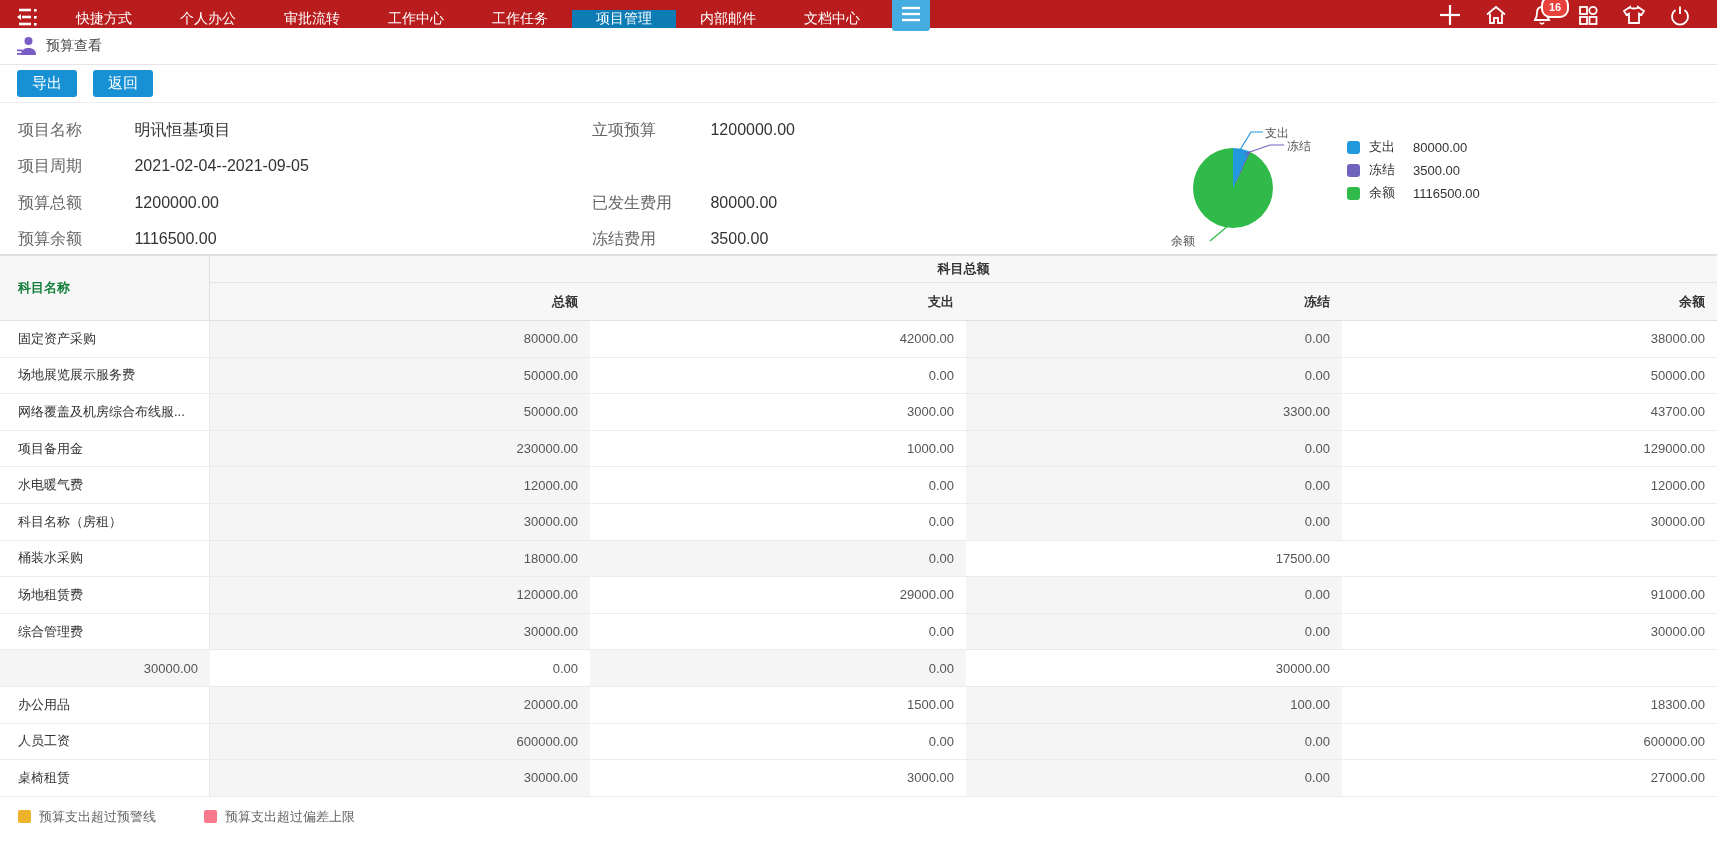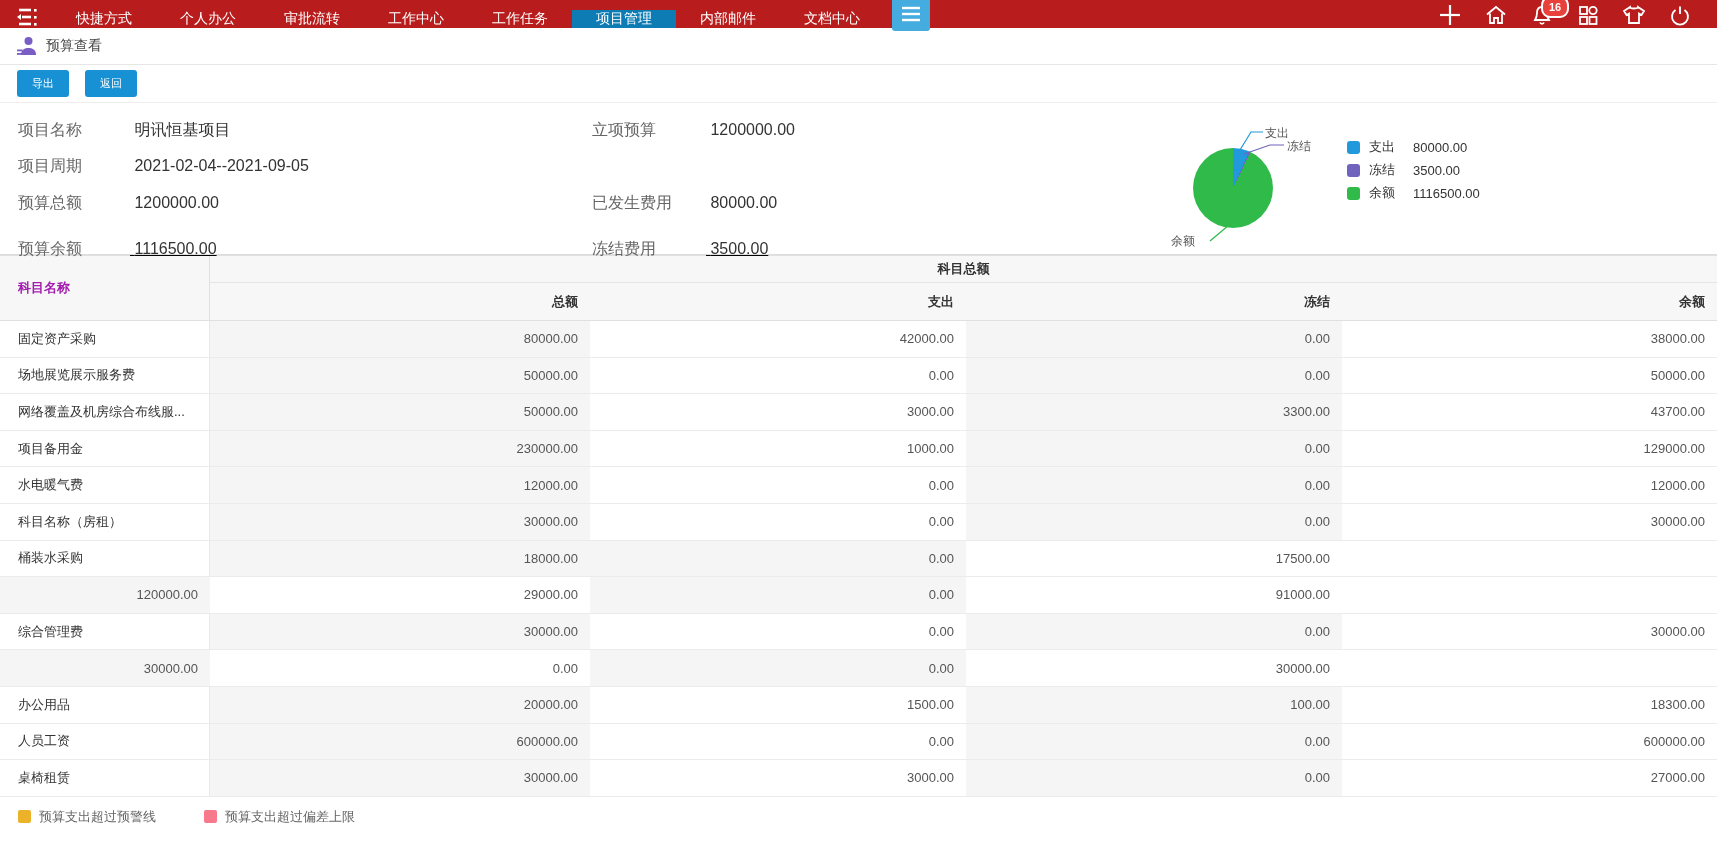--- a/index.html
+++ b/index.html
@@ -19,51 +19,51 @@
     position:relative; cursor:pointer; }
   .badge { position:absolute; top:-6px; left:12px; background:#E8403A; color:#fff; font-size:11px; line-height:14px;
     padding:2px 6px; border-radius:9px; border:2px solid #fff; font-weight:bold; }
 
   
   .titlebar { height:37px; display:flex; align-items:center; padding-left:16px; border-bottom:1px solid #E6E6E6; background:#fff; }
   .titlebar .ttl { font-size:14px; color:#444; margin-left:8px; }
 
   
   .toolbar { height:38px; display:flex; align-items:center; padding-left:17px; border-bottom:1px solid #EEE; background:#fff; }
-  .btn { background:#1791D3; color:#fff; font-size:11px; border:none; border-radius:3px; height:27px;
+  .btn { background:#1791D3; color:#fff; font-size:15px; border:none; border-radius:3px; height:27px;
     padding:0 15px; margin-right:16px; cursor:pointer; font-family:inherit; }
 
   
   .info { position:relative; height:152px; border-bottom:1px solid #DDD; background:#fff; }
   .field { position:absolute; font-size:16px; white-space:nowrap; }
   .flabel { color:#666; display:inline-block; }
   .c1 .flabel { width:112px; }
   .c2 .flabel { width:114px; }
   .fvalue { color:#333; }
   .c1 { left:18px; } .c2 { left:592px; }
-  .r1 { top:17px; } .r2 { top:53px; } .r3 { top:90px; } .r4 { top:136px;text-decoration:underline; }
+  .r1 { top:17px; } .r2 { top:53px; } .r3 { top:90px; } .r4 { top:126px; }
 
   .pie { position:absolute; left:1193px; top:45px; width:80px; height:80px; border-radius:50%; }
   .pie-lines { position:absolute; left:1140px; top:5px; width:230px; height:150px; pointer-events:none; }
   .callout { position:absolute; font-size:12px; color:#555; white-space:nowrap; }
   .co-expense { left:1265px; top:22px; }
   .co-frozen  { left:1287px; top:35px; }
   .co-balance { left:1171px; top:130px; }
   .legend { position:absolute; left:1347px; top:37px; }
   .legend-row { display:flex; align-items:center; height:14px; margin-bottom:9px; font-size:13px; }
   .legend-sq { width:13px; height:13px; border-radius:3px; margin-right:9px; flex:0 0 13px; }
   .legend-lab { color:#333; width:36px; }
   .legend-val { color:#333; margin-left:8px; }
 
   
   .grid-cols { display:grid; grid-template-columns:210px 380px 376px 376px 375px; }
   .table { border-top:1px solid #E0E0E0; }
   .thead { display:flex; background:#F7F7F7; border-bottom:1px solid #E0E0E0; height:65px; }
   .th-name { width:210px; display:flex; align-items:center; padding-left:18px; font-size:13px; font-weight:bold;
-    color:#a21caf; border-right:1px solid #E0E0E0; }
+    color:#15803d; border-right:1px solid #E0E0E0; }
   .th-right { flex:1; display:flex; flex-direction:column; }
   .th-group { height:27px; display:flex; align-items:center; justify-content:center; font-size:13px; font-weight:bold;
     color:#333; border-bottom:1px solid #E5E5E5; }
   .th-cols { flex:1; display:grid; grid-template-columns:380px 376px 376px 375px; }
   .th-col { display:flex; align-items:center; justify-content:flex-end; padding-right:12px; font-size:13px;
     font-weight:bold; color:#333; }
   .trow { height:36.6px; border-bottom:1px solid #EBEBEB; }
   .td { display:flex; align-items:center; font-size:13px; }
   .td-name { padding-left:18px; color:#333; border-right:1px solid #E8E8E8; overflow:hidden; white-space:nowrap; }
   .td-num { justify-content:flex-end; padding-right:12px; color:#555; }
@@ -298,20 +298,21 @@
         <div class="td td-num gcol">0.00</div>
         <div class="td td-num">30000.00</div>
       </div>
       <div class="trow grid-cols">
         <div class="td td-name">桶装水采购</div>
         <div class="td td-num gcol">18000.00</div>
         <div class="td td-num gcol">0.00</div>
         <div class="td td-num">17500.00</div>
       </div>
       <div class="trow grid-cols">
+        <div class="td td-name">场地租赁费</div>
         <div class="td td-num gcol">120000.00</div>
         <div class="td td-num">29000.00</div>
         <div class="td td-num gcol">0.00</div>
         <div class="td td-num">91000.00</div>
       </div>
       <div class="trow grid-cols">
         <div class="td td-name">综合管理费</div>
         <div class="td td-num gcol">30000.00</div>
         <div class="td td-num">0.00</div>
         <div class="td td-num gcol">0.00</div>

